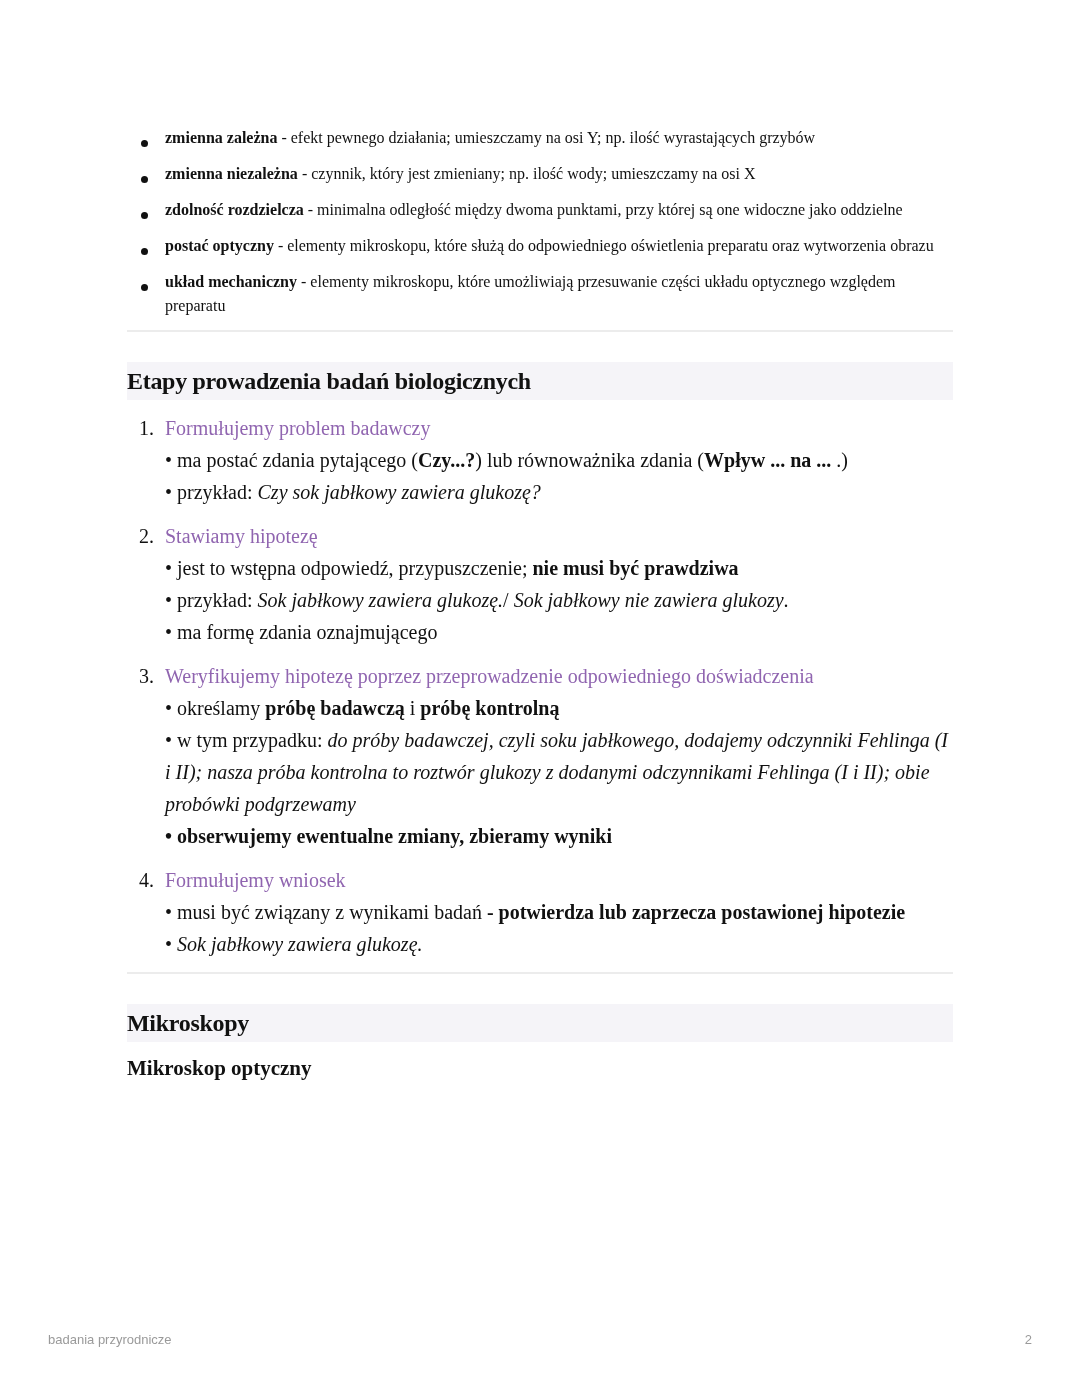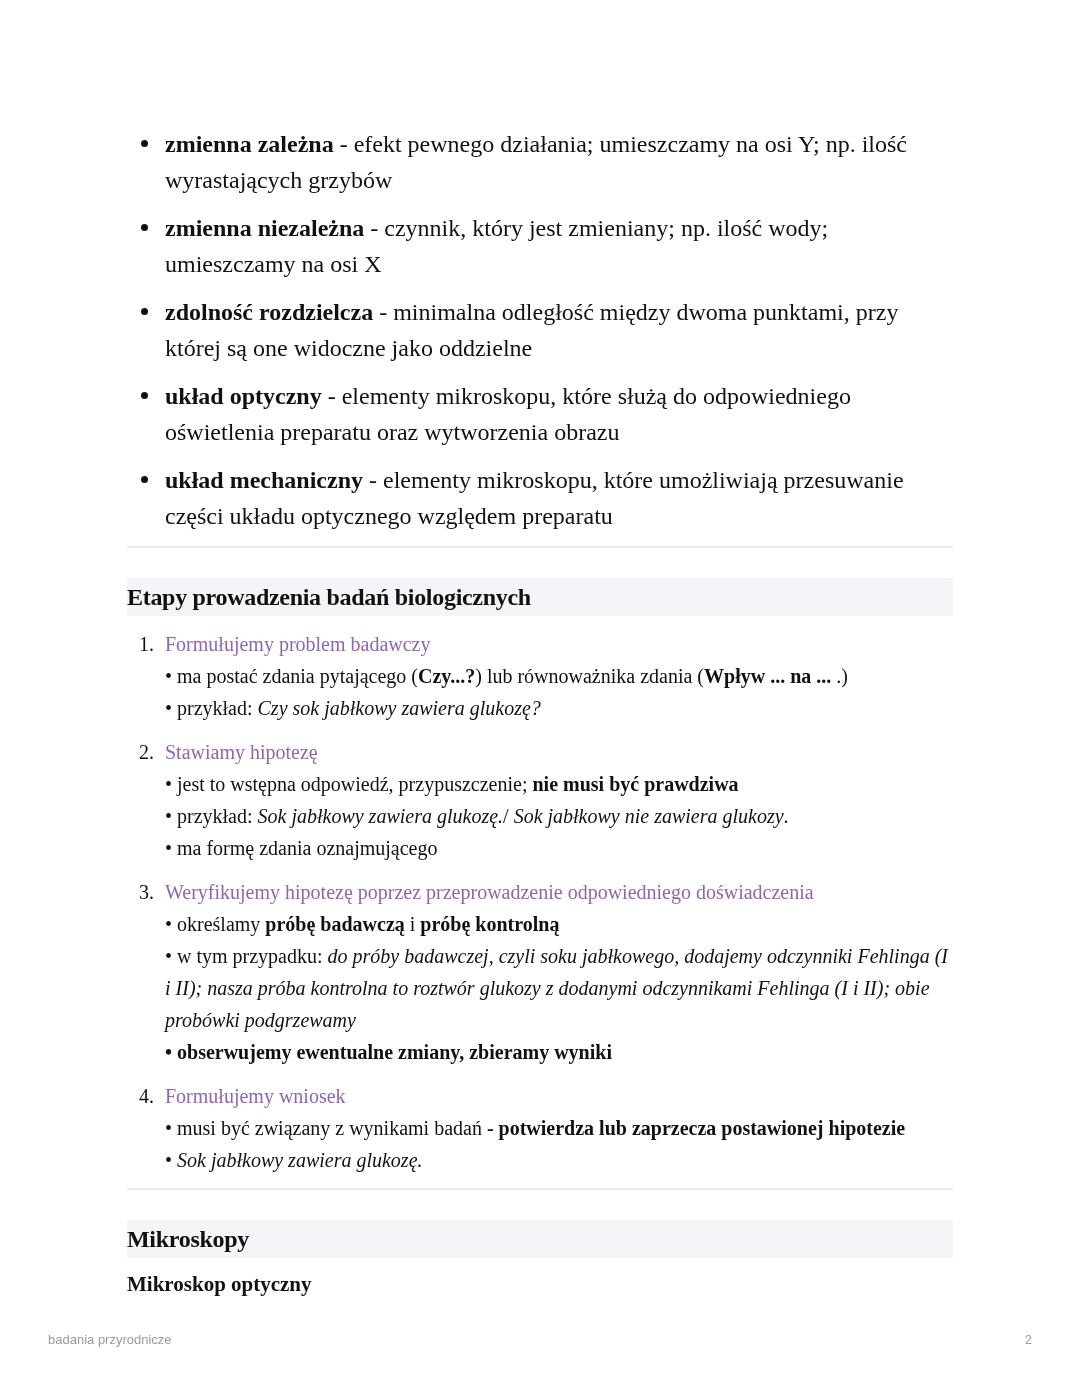--- a/index.html
+++ b/index.html
@@ -4,21 +4,21 @@
 <style>
   html, body { margin: 0; padding: 0; background: #ffffff; }
   body {
     width: 1080px; height: 1397px; position: relative; overflow: hidden;
     font-family: "Liberation Serif", "DejaVu Serif", serif;
     color: #111111;
   }
   .page { position: absolute; left: 127px; top: 120px; width: 826px; }
   ul.defs { list-style: none; margin: 0; padding: 0; }
   ul.defs li {
-    position: relative; padding-left: 38px; font-size: 24px; line-height: 36px;
+    position: relative; padding-left: 38px; font-size: 16px; line-height: 24px;
     margin: 6px 0 12px 0;
   }
   ul.defs li .dot {
     position: absolute; left: 14px; top: 14px; width: 7px; height: 7px;
     border-radius: 50%; background: #111;
   }
   b { font-weight: 700; }
   .sep { height: 0; border-top: 2px solid #ececec; margin: 10px 0 0 0; }
   h2 {
     margin: 30px 0 0 0; padding: 0; font-size: 24px; line-height: 38px;
@@ -39,21 +39,21 @@
 </style>
 </head>
 <body>
 
 <div class="page">
 
   <ul class="defs">
     <li><span class="dot"></span><b>zmienna zależna</b><span> - efekt pewnego działania; umieszczamy na osi Y; np. ilość wyrastających grzybów</span></li>
     <li><span class="dot"></span><b>zmienna niezależna</b><span> - czynnik, który jest zmieniany; np. ilość wody; umieszczamy na osi X</span></li>
     <li><span class="dot"></span><b>zdolność rozdzielcza</b><span> - minimalna odległość między dwoma punktami, przy której są one widoczne jako oddzielne</span></li>
-    <li><span class="dot"></span><b>układ optyczny</b><span> - elementy mikroskopu, które służą do odpowiedniego oświetlenia preparatu oraz wytworzenia obrazu</span></li>
+    <li><span class="dot"></span><b>postać optyczny</b><span> - elementy mikroskopu, które służą do odpowiedniego oświetlenia preparatu oraz wytworzenia obrazu</span></li>
     <li><span class="dot"></span><b>układ mechaniczny</b><span> - elementy mikroskopu, które umożliwiają przesuwanie części układu optycznego względem preparatu</span></li>
   </ul>
 
   <div class="sep"></div>
 
   <h2>Etapy prowadzenia badań biologicznych</h2>
 
   <ol class="steps">
     <li>
       <span class="num">1.</span>

